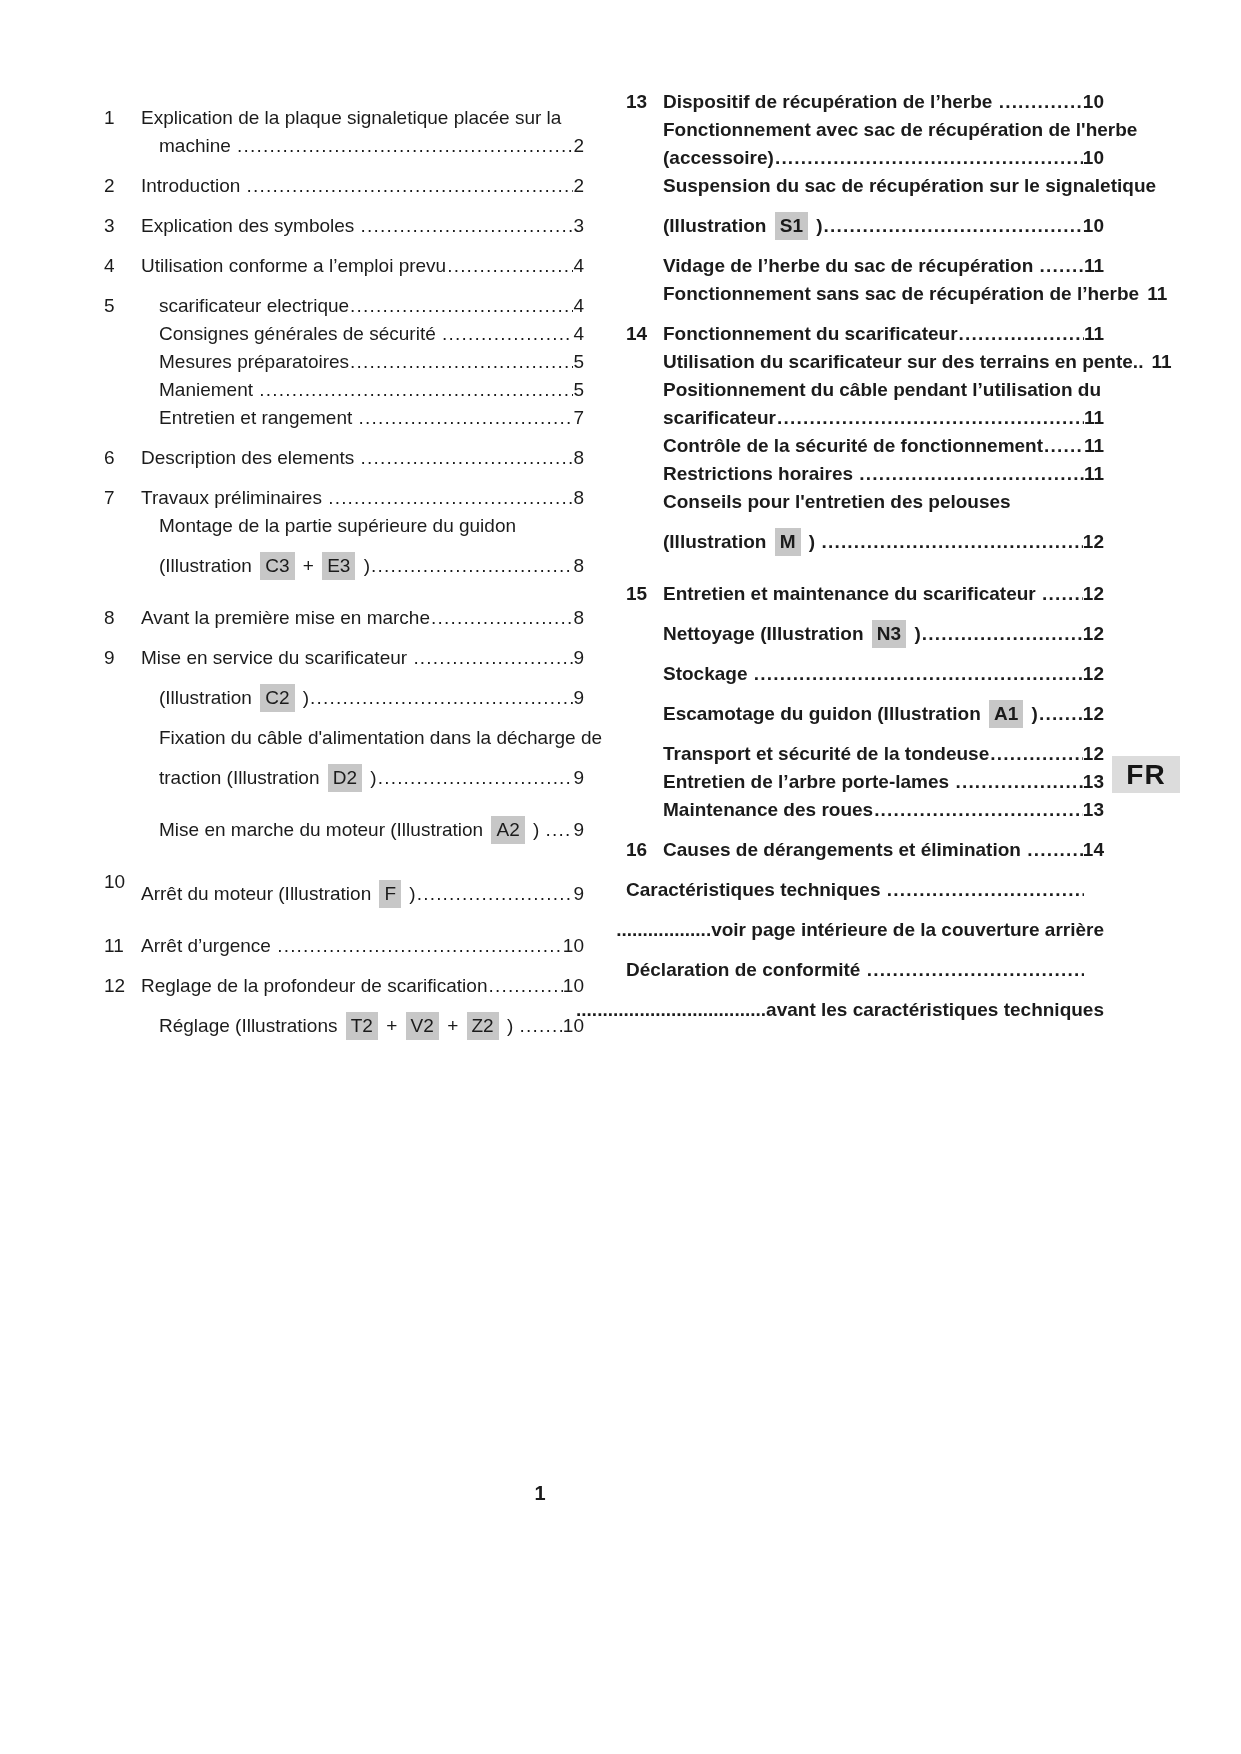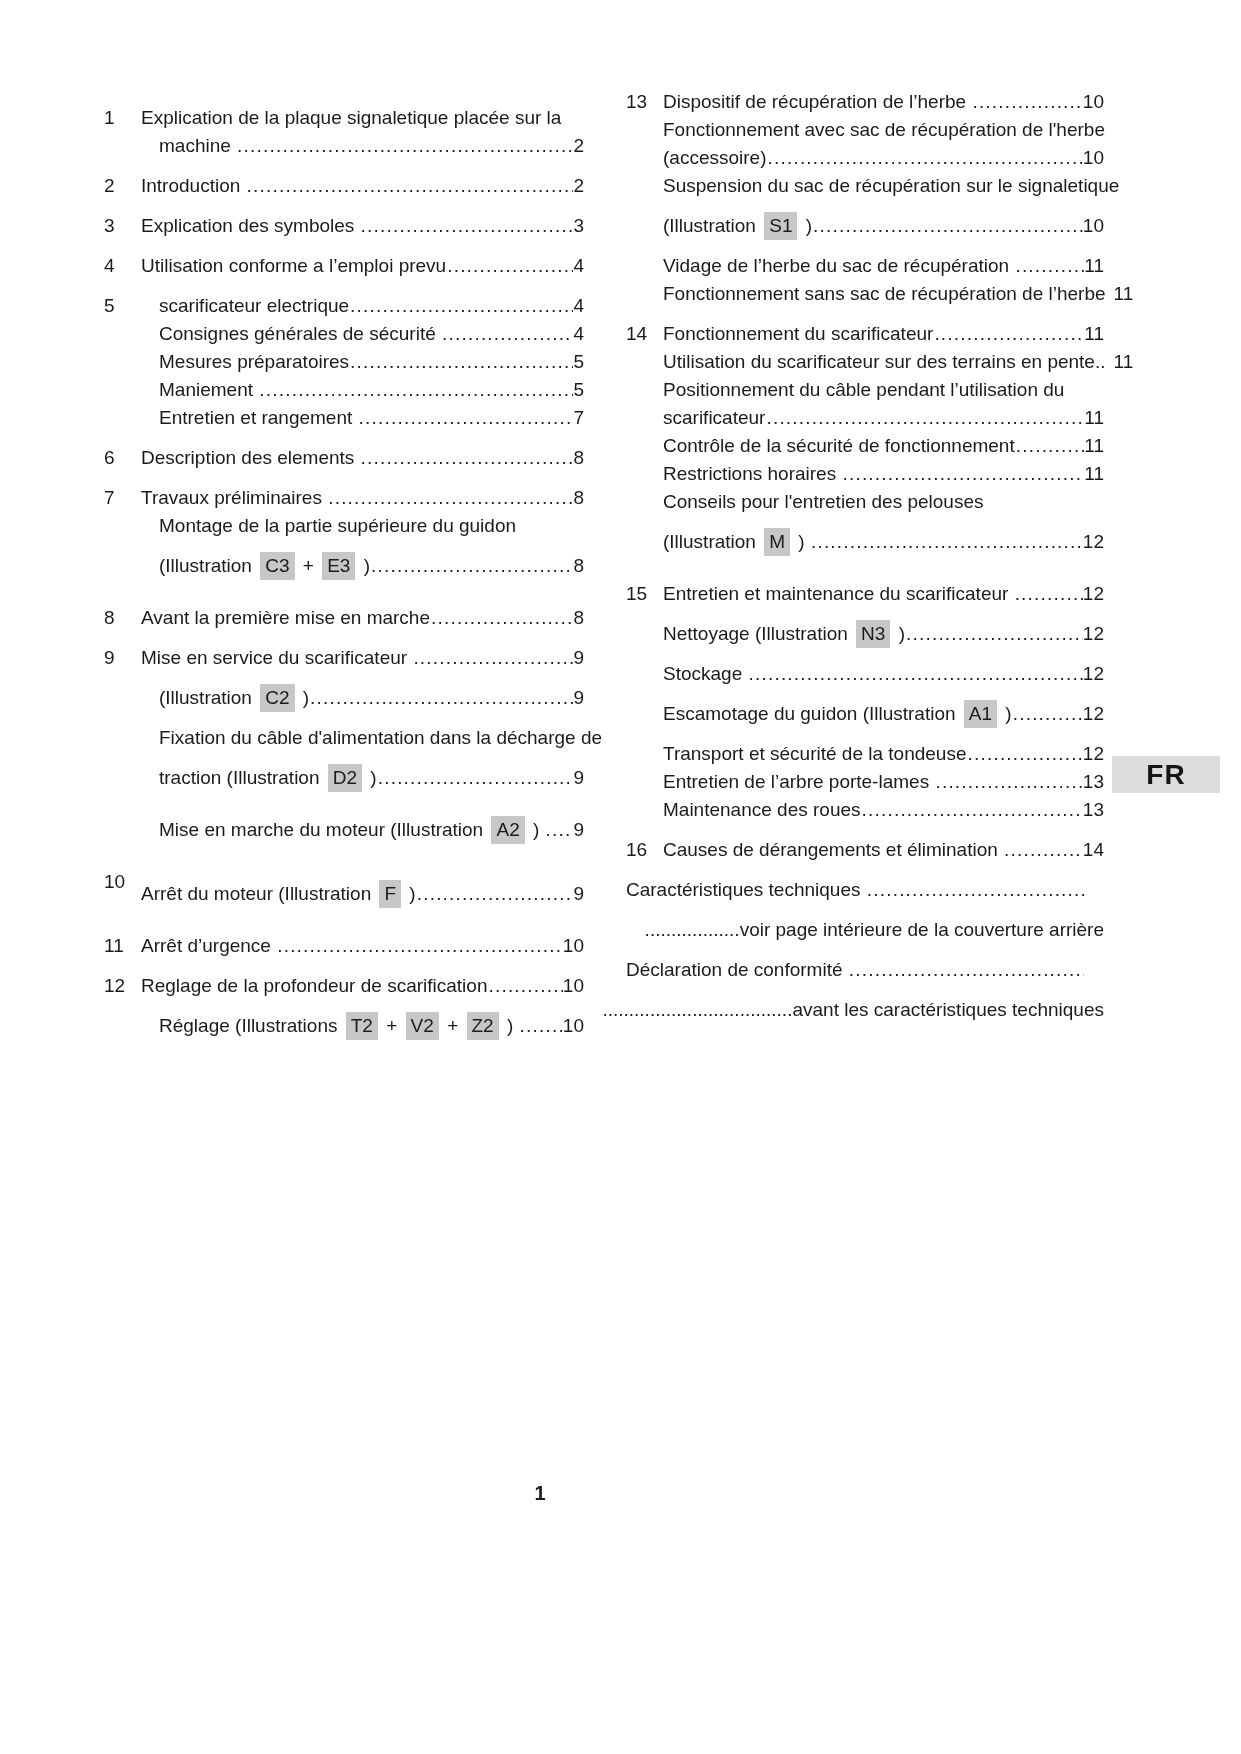--- a/index.html
+++ b/index.html
@@ -13,21 +13,21 @@
     position:relative;
     width:1241px;height:1754px;
     background:var(--page-bg);
     font-family:"Liberation Sans", sans-serif;
     font-size:19px;
     color:var(--text);
     overflow:hidden;
   }
   .col{position:absolute;}
   #col-left{left:104px;top:104px;width:480px;}
-  #col-right{left:626px;top:88px;width:478px;}
+  #col-right{left:626px;top:88px;width:478px;font-weight:bold;}
   .entry{display:flex;margin-top:12px;}
   .entry:first-child{margin-top:0;}
   .num{flex:0 0 37px;line-height:28px;}
   .lines{flex:1 1 auto;min-width:0;}
   .line{display:flex;align-items:baseline;line-height:28px;white-space:nowrap;}
   .line.ind{padding-left:18px;}
   .line.right{justify-content:flex-end;}
   .line.capdots{padding-right:20px;}
   .txt{white-space:pre;}
   .chip{
@@ -44,21 +44,21 @@
   }
   .leader::after{
     content:"....................................................................................................................................................";
     letter-spacing:1.2px;
   }
   .leader.empty::after{content:"";}
   .pg{white-space:pre;}
   .lang-badge{
     position:absolute;
     left:1112px;top:756px;
-    width:108px;height:37px;
+    width:68px;height:37px;
     background:var(--badge-bg);
     display:flex;align-items:center;justify-content:center;
     font-weight:bold;font-size:28px;letter-spacing:1px;
     color:#161616;
   }
   .page-footer{
     position:absolute;
     left:0;top:1482px;width:1080px;
     text-align:center;
     font-size:20px;font-weight:bold;

